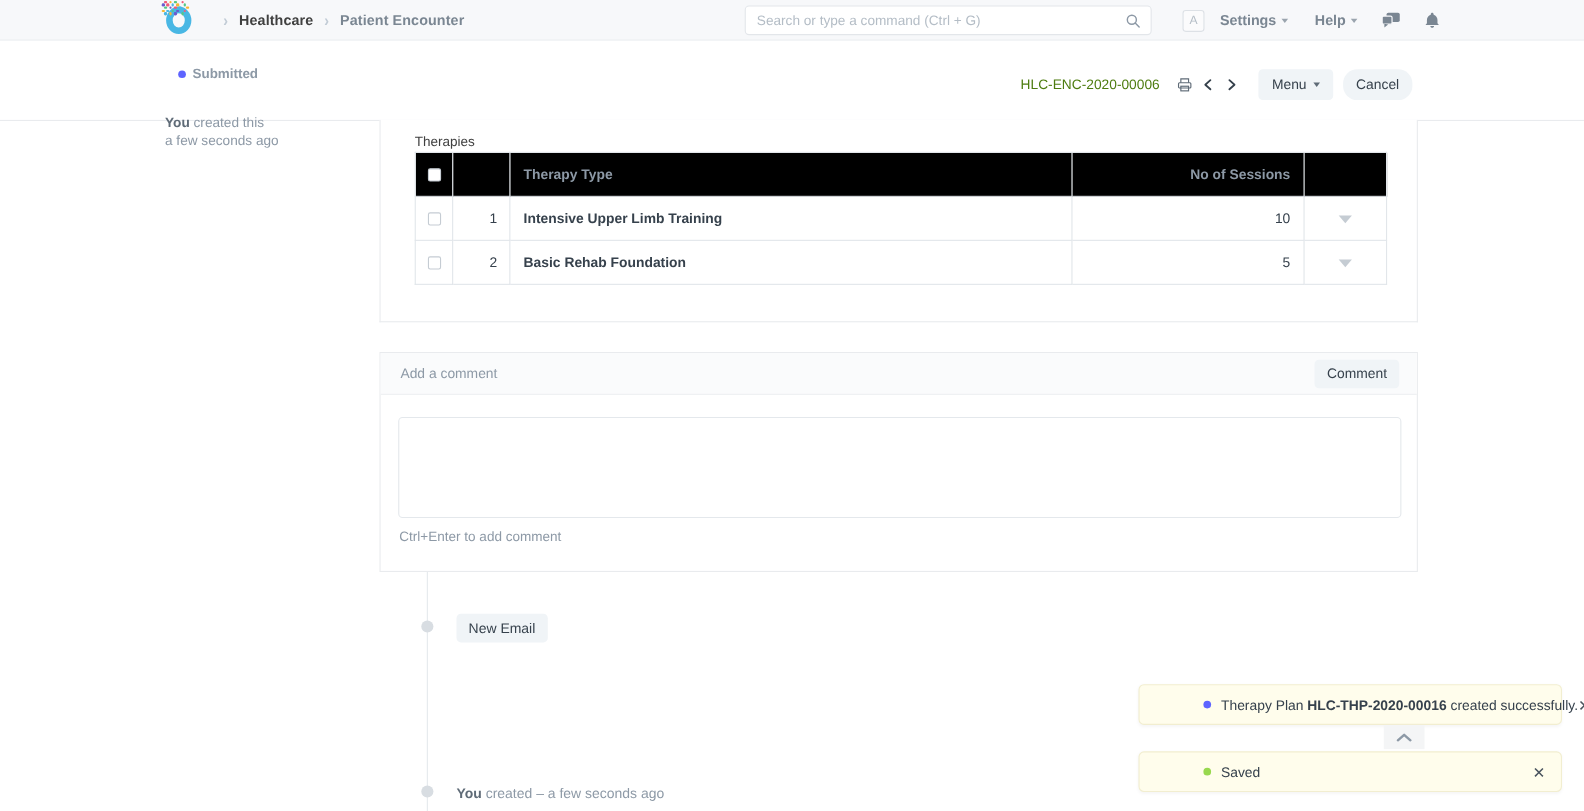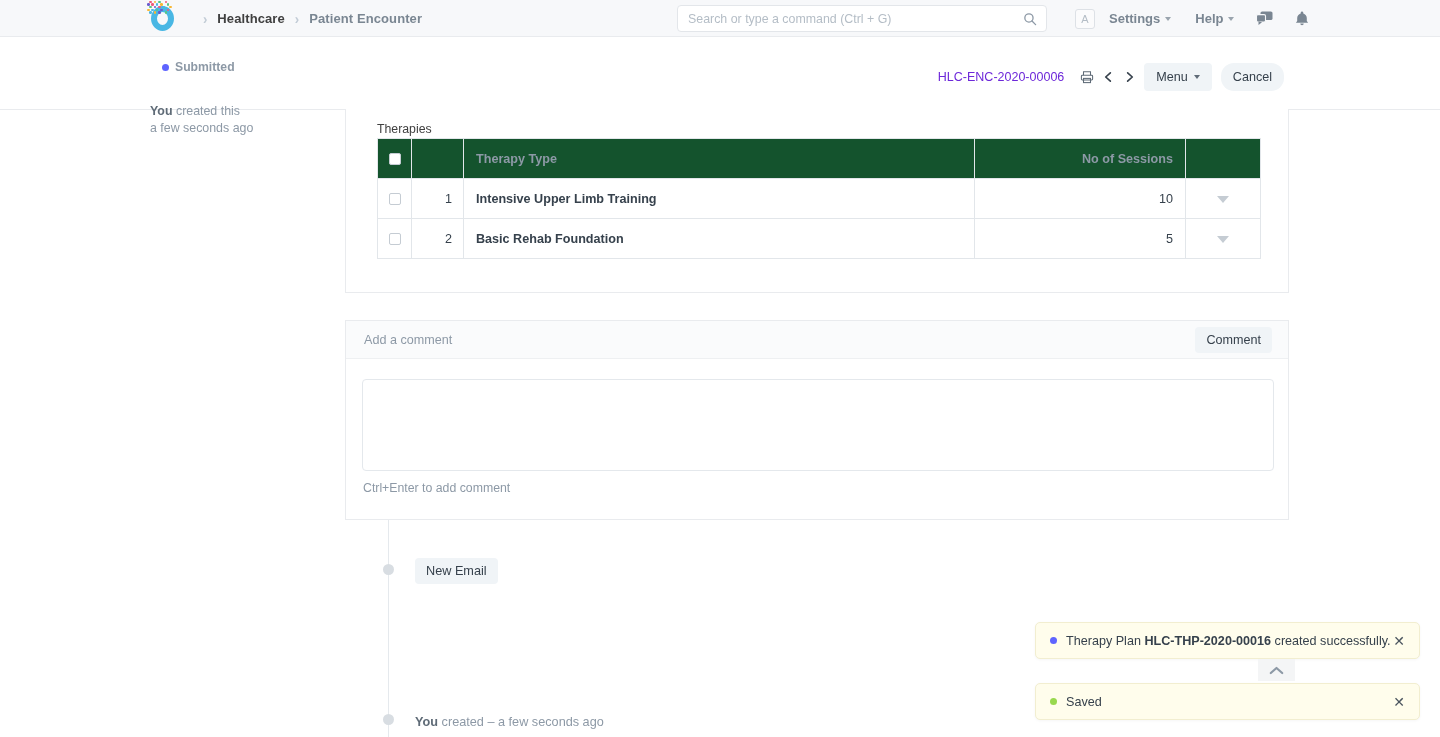--- a/index.html
+++ b/index.html
@@ -103,35 +103,35 @@
   .status-dot {
     width: 7px; height: 7px; border-radius: 50%;
     background: #5e64ff; margin-right: 6px;
   }
   .status-text { font-size: 12.2px; font-weight: 600; color: #8d99a6; }
 
   .head-right {
     position: absolute; right: 156px; top: 26px;
     display: flex; align-items: center;
   }
-  .rel-doc { font-size: 12.5px; color: #6d28d9; margin-right: 12px; white-space: nowrap; }
+  .rel-doc { font-size: 12.5px; color: #4d7c0f; margin-right: 12px; white-space: nowrap; }
   .head-ico { margin: 0 4px; cursor: pointer; display: flex; align-items: center; }
   .btn {
     font-size: 12.6px; color: #36414c;
     background: #f0f4f7; border: none; border-radius: 4px;
     padding: 7px 12px; cursor: pointer; white-space: nowrap;
     font-family: "Liberation Sans", sans-serif;
     display: flex; align-items: center;
   }
   .btn .caret {
     width: 0; height: 0; margin-left: 6px;
     border-left: 3.5px solid transparent; border-right: 3.5px solid transparent;
     border-top: 4px solid #5f6b77;
   }
-  .btn-menu { margin-left: 4px; }
+  .btn-menu { margin-left: 14px; }
   .btn-cancel { margin-left: 9px; border-radius: 13px; }
 
   
   .content { position: absolute; top: 110px; left: 0; width: 1440px; height: 627px; }
 
   
   .sidebar { position: absolute; left: 150px; top: 0; width: 190px; }
   .side-line { font-size: 12.4px; color: #8d99a6; line-height: 17px; white-space: nowrap; }
   .side-line b { color: #5f6b77; font-weight: 700; }
 
@@ -149,21 +149,21 @@
   table.grid {
     position: absolute; left: 31px; top: 29px;
     width: 883px; border-collapse: collapse;
     table-layout: fixed;
   }
   table.grid th, table.grid td {
     border: 1px solid #e2e6ea;
     font-size: 12.6px; height: 40px; padding: 0 12px;
   }
   table.grid thead th {
-    background: #14532d; color: #8d99a6; font-weight: 700; text-align: left;
+    background: #000000; color: #8d99a6; font-weight: 700; text-align: left;
   }
   .c-chk  { width: 34px; text-align: center !important; padding: 0 !important; }
   .c-idx  { width: 52px; text-align: right !important; padding-right: 11px !important;
             color: #36414c; font-weight: 400; }
   .c-name { width: 511px; }
   .c-ses  { width: 211px; text-align: right !important; }
   .c-act  { width: 75px; text-align: center !important; padding: 0 !important; }
   tbody td.c-name { font-weight: 700; color: #36414c; }
   tbody td.c-ses { color: #36414c; }
   .chk {
@@ -220,20 +220,21 @@
   }
   .tl-text { font-size: 12.7px; color: #8d99a6; white-space: nowrap; }
   .tl-text b { color: #5f6b77; font-weight: 700; }
 
   
   .toast {
     position: absolute;
     background: #fffdec; border: 1px solid #f2eed0; border-radius: 5px;
     display: flex; align-items: center;
     box-shadow: 0 1px 3px rgba(0,0,0,.04);
+    padding-left: 44px;
   }
   .toast-1 { left: 1035px; top: 622px; width: 385px; height: 37px; }
   .toast-2 { left: 1035px; top: 683px; width: 385px; height: 37px; }
   .toast-dot {
     width: 7px; height: 7px; border-radius: 50%; margin-left: 14px; flex: 0 0 auto;
   }
   .toast-msg {
     margin-left: 9px; font-size: 12.6px; color: #36414c; flex: 1; white-space: nowrap;
   }
   .toast-msg b { font-weight: 700; }

